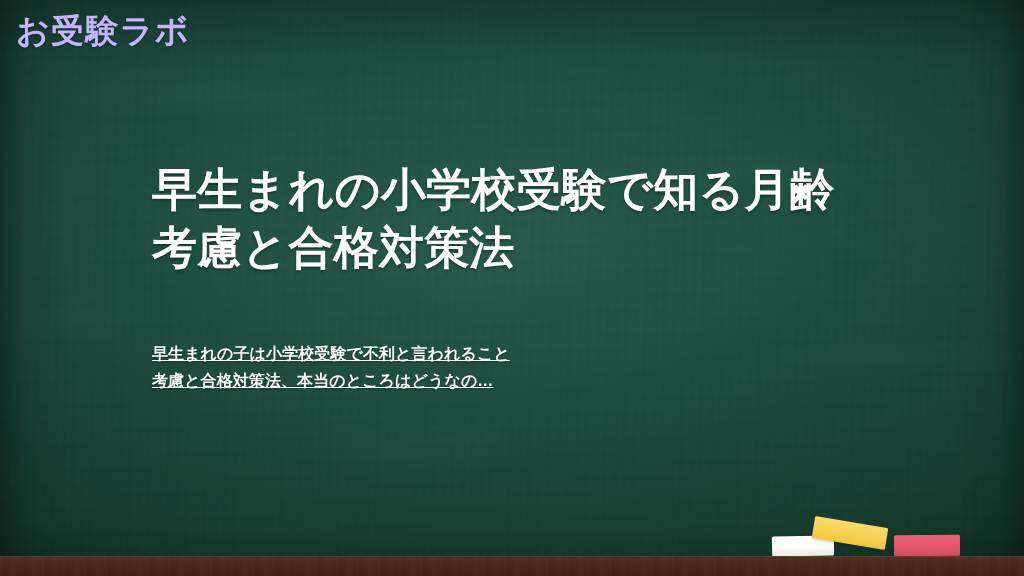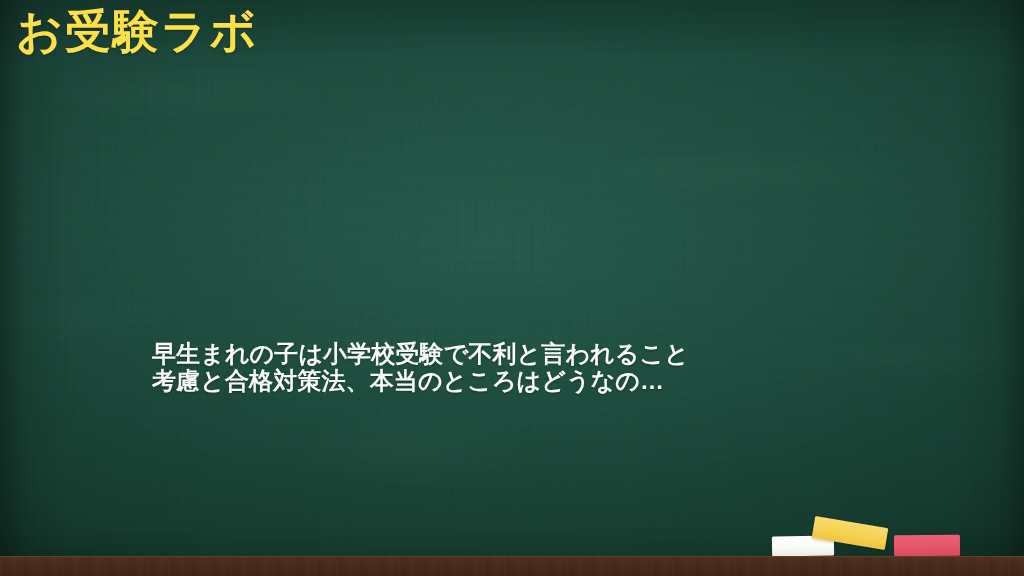--- a/index.html
+++ b/index.html
@@ -72,24 +72,24 @@
       linear-gradient(270deg, rgba(0,0,0,0.28) 0px, rgba(0,0,0,0.07) 26px, rgba(0,0,0,0) 70px),
       linear-gradient(180deg, rgba(0,0,0,0.20) 0px, rgba(0,0,0,0) 60px),
       linear-gradient(0deg, rgba(0,0,0,0.16) 0px, rgba(0,0,0,0) 50px);
   }
 
   
   .logo {
     position: absolute;
     left: 16px;
     top: 9px;
-    font-size: 46px;
+    font-size: 33px;
     line-height: 44px;
     font-weight: 700;
-    color: #fde047;
+    color: #c4b5fd;
     letter-spacing: 0.04em;
     font-family: "DejaVu Sans", "Liberation Sans", sans-serif;
     text-shadow: 0 1px 2px rgba(0,0,0,0.28);
     white-space: nowrap;
   }
 
   
   .headline {
     position: absolute;
     left: 152px;
@@ -103,26 +103,27 @@
     text-shadow: 0 2px 3px rgba(0,0,0,0.30);
   }
   .headline .hl-line { display: block; white-space: nowrap; }
 
   
   .lead {
     position: absolute;
     left: 152px;
     top: 340px;
     width: 560px;
-    font-size: 24px;
+    font-size: 16px;
     line-height: 27px;
     font-weight: 700;
     color: #fbfdfb;
     letter-spacing: 0.005em;
     text-shadow: 0 1px 2px rgba(0,0,0,0.30);
+    text-decoration: underline;
   }
   .lead .ld-line { display: block; white-space: nowrap; }
 
   
   .ledge {
     position: absolute;
     left: 0;
     right: 0;
     bottom: 0;
     height: 20px;
@@ -182,20 +183,24 @@
 
 <div id="canvas">
 
   <div class="board-surface"></div>
   <div class="board-grain"></div>
   <div class="board-smudge"></div>
   <div class="board-vignette"></div>
 
   <div class="logo">お受験ラボ</div>
 
+  <div class="headline">
+    <span class="hl-line">早生まれの小学校受験で知る月齢</span>
+    <span class="hl-line">考慮と合格対策法</span>
+  </div>
 
   <div class="lead">
     <span class="ld-line">早生まれの子は小学校受験で不利と言われること</span>
     <span class="ld-line">考慮と合格対策法、本当のところはどうなの…</span>
   </div>
 
   <div class="chalk chalk-white"></div>
   <div class="chalk chalk-yellow"></div>
   <div class="chalk chalk-red"></div>
 

